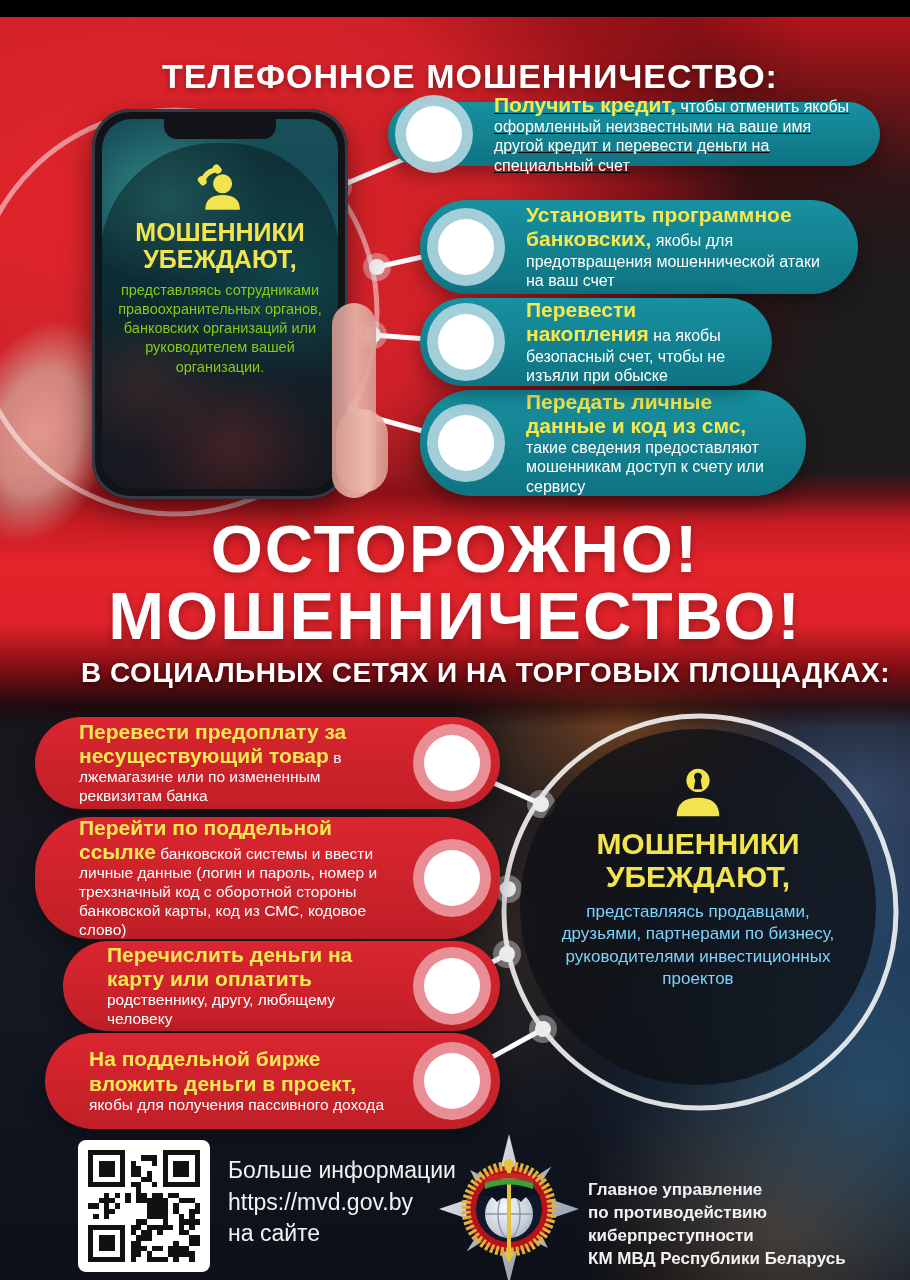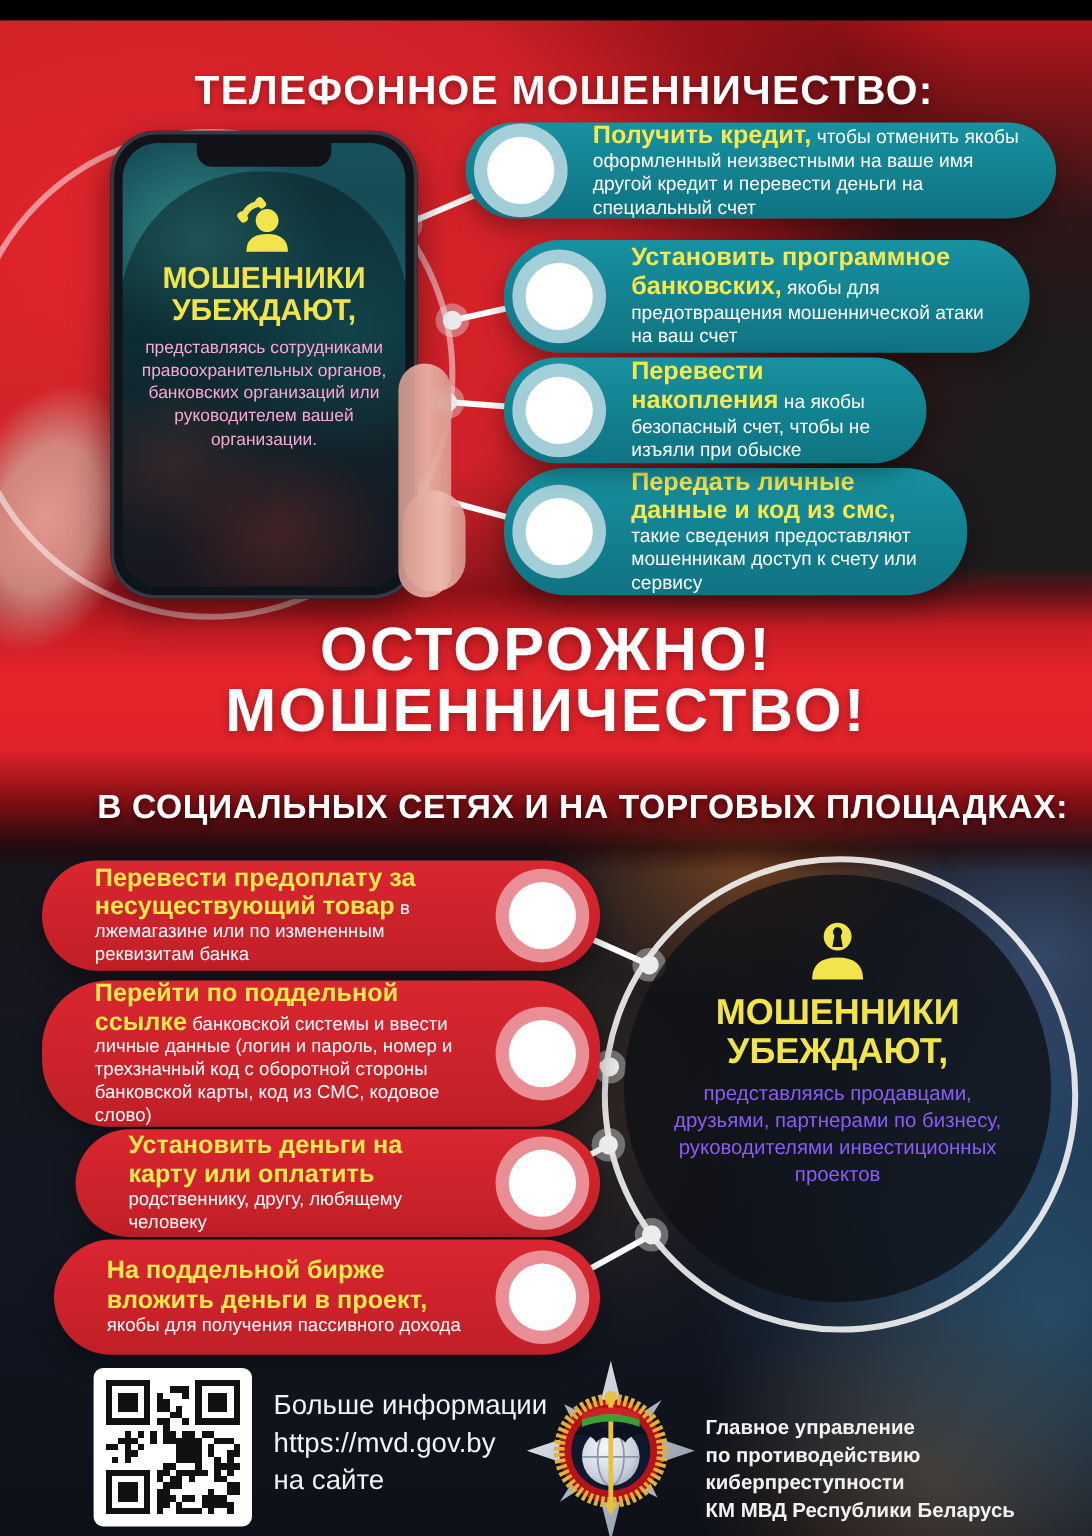--- a/index.html
+++ b/index.html
@@ -32,21 +32,21 @@
       radial-gradient(130px 110px at 55% 88%, rgba(205,62,50,.5), transparent 70%),
       radial-gradient(110px 95px at 18% 72%, rgba(235,86,62,.3), transparent 72%),
       linear-gradient(180deg,#185059 0%,#11414b 45%,#23222f 78%,#2c1722 100%);}
   .phone-notch{position:absolute;top:10px;left:50%;transform:translateX(-50%);
     width:112px;height:20px;background:#111318;border-radius:0 0 13px 13px;z-index:3;}
   .phone-panel{position:absolute;left:8px;right:8px;top:34px;bottom:8px;z-index:2;
     border-radius:115px 115px 22px 22px;background:rgba(7,24,28,.5);
     text-align:center;padding:20px 10px 8px;box-sizing:border-box;}
   .phone-panel .panel-icon{display:block;margin:0 auto 2px;}
   .panel-title{color:#f2e44c;font-weight:700;font-size:25px;line-height:1.08;margin:4px 0 8px;}
-  .panel-body{color:#f9a8d4;font-size:14.5px;line-height:1.32;padding:0 6px;}
+  .panel-body{color:#84cc16;font-size:14.5px;line-height:1.32;padding:0 6px;}
   
   .thumb{position:absolute;left:-36px;top:300px;width:150px;height:230px;z-index:1;border-radius:50%;
     transform:rotate(18deg);opacity:.85;
     background:radial-gradient(closest-side,#e7ab9f 0%,#d2968c 55%,rgba(160,90,80,0) 100%);}
   .fingers{position:absolute;left:332px;top:286px;width:44px;height:195px;z-index:3;border-radius:22px;opacity:.92;
     background:linear-gradient(90deg,#cf968d 0%,#eab4a8 55%,#d89a90 100%);}
   .finger2{position:absolute;left:336px;top:392px;width:52px;height:84px;z-index:3;border-radius:26px;opacity:.9;
     background:linear-gradient(90deg,#d89c92 0%,#efbcb0 60%,#d89a90 100%);}
   
   .overlay{position:absolute;left:0;top:0;z-index:2;pointer-events:none;}
@@ -57,53 +57,53 @@
   .bubble.red{background:linear-gradient(180deg,#da2630 0%,#c01f27 100%);}
   .bubble .txt{position:relative;width:100%;}
   .teal .txt{padding:8px 20px 8px 106px;}
   .red .txt{padding:8px 108px 8px 44px;}
   .lead{color:#f5e94f;font-weight:700;font-size:21px;line-height:1.15;}
   .bodytxt{color:#fff;font-size:16px;line-height:1.22;}
   .red .bodytxt{font-size:15.5px;}
   .big-dot{position:absolute;top:50%;transform:translateY(-50%);width:56px;height:56px;border-radius:50%;background:#fff;z-index:4;}
   .teal .big-dot{left:18px;box-shadow:0 0 0 11px rgba(176,213,222,.92);}
   .red .big-dot{right:20px;box-shadow:0 0 0 11px rgba(236,152,158,.92);}
-  .b1{left:388px;top:85px;width:492px;height:80px;border-radius:46px;}
+  .b1{left:388px;top:85px;width:492px;height:64px;border-radius:46px;text-decoration:underline;}
   .b2{left:420px;top:183px;width:438px;height:94px;border-radius:48px;}
   .b3{left:420px;top:281px;width:352px;height:88px;border-radius:45px;}
   .b4{left:420px;top:373px;width:386px;height:106px;border-radius:52px;}
   .rb1{left:35px;top:700px;width:465px;height:92px;border-radius:46px;}
   .rb2{left:35px;top:800px;width:465px;height:122px;border-radius:56px;}
   .rb3{left:63px;top:924px;width:437px;height:90px;border-radius:45px;}
   .rb4{left:45px;top:1016px;width:455px;height:96px;border-radius:48px;}
   
   .red-band{position:absolute;left:0;top:455px;width:910px;height:255px;z-index:1;
     background:linear-gradient(180deg,
       rgba(0,0,0,0) 0%, rgba(140,12,17,.55) 8%, #c81c23 20%, #e4242b 36%,
       #e0222a 60%, rgba(132,12,17,.9) 78%, rgba(36,3,5,.6) 92%, rgba(10,1,1,0) 100%);}
   .warning{position:absolute;left:0;top:498px;width:910px;z-index:4;text-align:center;color:#fff;
-    font-weight:700;font-size:51px;line-height:1.0;letter-spacing:2px;text-shadow:0 3px 8px rgba(0,0,0,.3);}
+    font-weight:700;font-size:67px;line-height:1.0;letter-spacing:2px;text-shadow:0 3px 8px rgba(0,0,0,.3);}
   .warning .wline{display:block;}
   .sub-heading{position:absolute;left:20px;top:640px;width:870px;z-index:4;text-align:right;
     color:#fff;font-weight:700;font-size:28px;letter-spacing:.5px;text-shadow:0 2px 5px rgba(0,0,0,.5);}
   
   .photo-bg{position:absolute;left:0;top:655px;width:910px;height:625px;z-index:0;
     background:
       radial-gradient(240px 180px at 620px 40px, rgba(206,112,42,.5), transparent 70%),
       radial-gradient(300px 240px at 865px 120px, rgba(95,135,195,.38), transparent 72%),
       radial-gradient(420px 360px at 880px 420px, rgba(62,142,192,.42), transparent 72%),
       radial-gradient(360px 280px at 830px 250px, rgba(44,94,152,.4), transparent 72%),
       radial-gradient(280px 240px at 780px 560px, rgba(205,125,52,.28), transparent 72%),
       radial-gradient(220px 300px at 500px 250px, rgba(120,80,40,.25), transparent 72%),
       linear-gradient(180deg,#18161b 0%,#131722 55%,#0d1018 100%);}
   .social-circle{position:absolute;left:520px;top:712px;width:356px;height:356px;border-radius:50%;z-index:3;
     background:rgba(15,17,23,.8);text-align:center;box-sizing:border-box;padding-top:36px;}
   .social-circle .panel-icon{display:block;margin:0 auto 4px;}
   .social-title{color:#f2e44c;font-weight:700;font-size:30px;line-height:1.1;margin:2px 0 8px;}
-  .social-body{color:#8b5cf6;font-size:17px;line-height:1.32;padding:0 34px;}
+  .social-body{color:#7dd3fc;font-size:17px;line-height:1.32;padding:0 34px;}
   
   .qr-box{position:absolute;left:78px;top:1123px;width:132px;height:132px;z-index:3;
     background:#fff;border-radius:8px;display:flex;align-items:center;justify-content:center;}
   .info-text{position:absolute;left:228px;top:1138px;z-index:3;color:#f2f2f2;font-size:23px;line-height:1.38;}
   .emblem{position:absolute;left:438px;top:1116px;z-index:3;}
   .agency-text{position:absolute;left:588px;top:1162px;z-index:3;color:#f2f2f2;font-size:17px;font-weight:700;line-height:1.35;}
 </style>
 </head>
 <body>
 
@@ -213,21 +213,21 @@
   <div class="bubble red rb1">
     <span class="big-dot"></span>
     <p class="txt"><span class="lead">Перевести предоплату за несуществующий товар</span> <span class="bodytxt">в лжемагазине или по измененным реквизитам банка</span></p>
   </div>
   <div class="bubble red rb2">
     <span class="big-dot"></span>
     <p class="txt"><span class="lead">Перейти по поддельной ссылке</span> <span class="bodytxt">банковской системы и ввести личные данные (логин и пароль, номер и трехзначный код с оборотной стороны банковской карты, код из СМС, кодовое слово)</span></p>
   </div>
   <div class="bubble red rb3">
     <span class="big-dot"></span>
-    <p class="txt"><span class="lead">Установить деньги на карту или оплатить</span> <span class="bodytxt">родственнику, другу, любящему человеку</span></p>
+    <p class="txt"><span class="lead">Перечислить деньги на карту или оплатить</span> <span class="bodytxt">родственнику, другу, любящему человеку</span></p>
   </div>
   <div class="bubble red rb4">
     <span class="big-dot"></span>
     <p class="txt"><span class="lead">На поддельной бирже вложить деньги в проект,</span> <span class="bodytxt">якобы для получения пассивного дохода</span></p>
   </div>
 
   <div class="qr-box">
     <svg id="qr" width="112" height="112" viewBox="0 0 21 21" shape-rendering="crispEdges">
         <rect x="10" y="1" width="1" height="1" fill="#111"></rect>
         <rect x="11" y="1" width="1" height="1" fill="#111"></rect>

